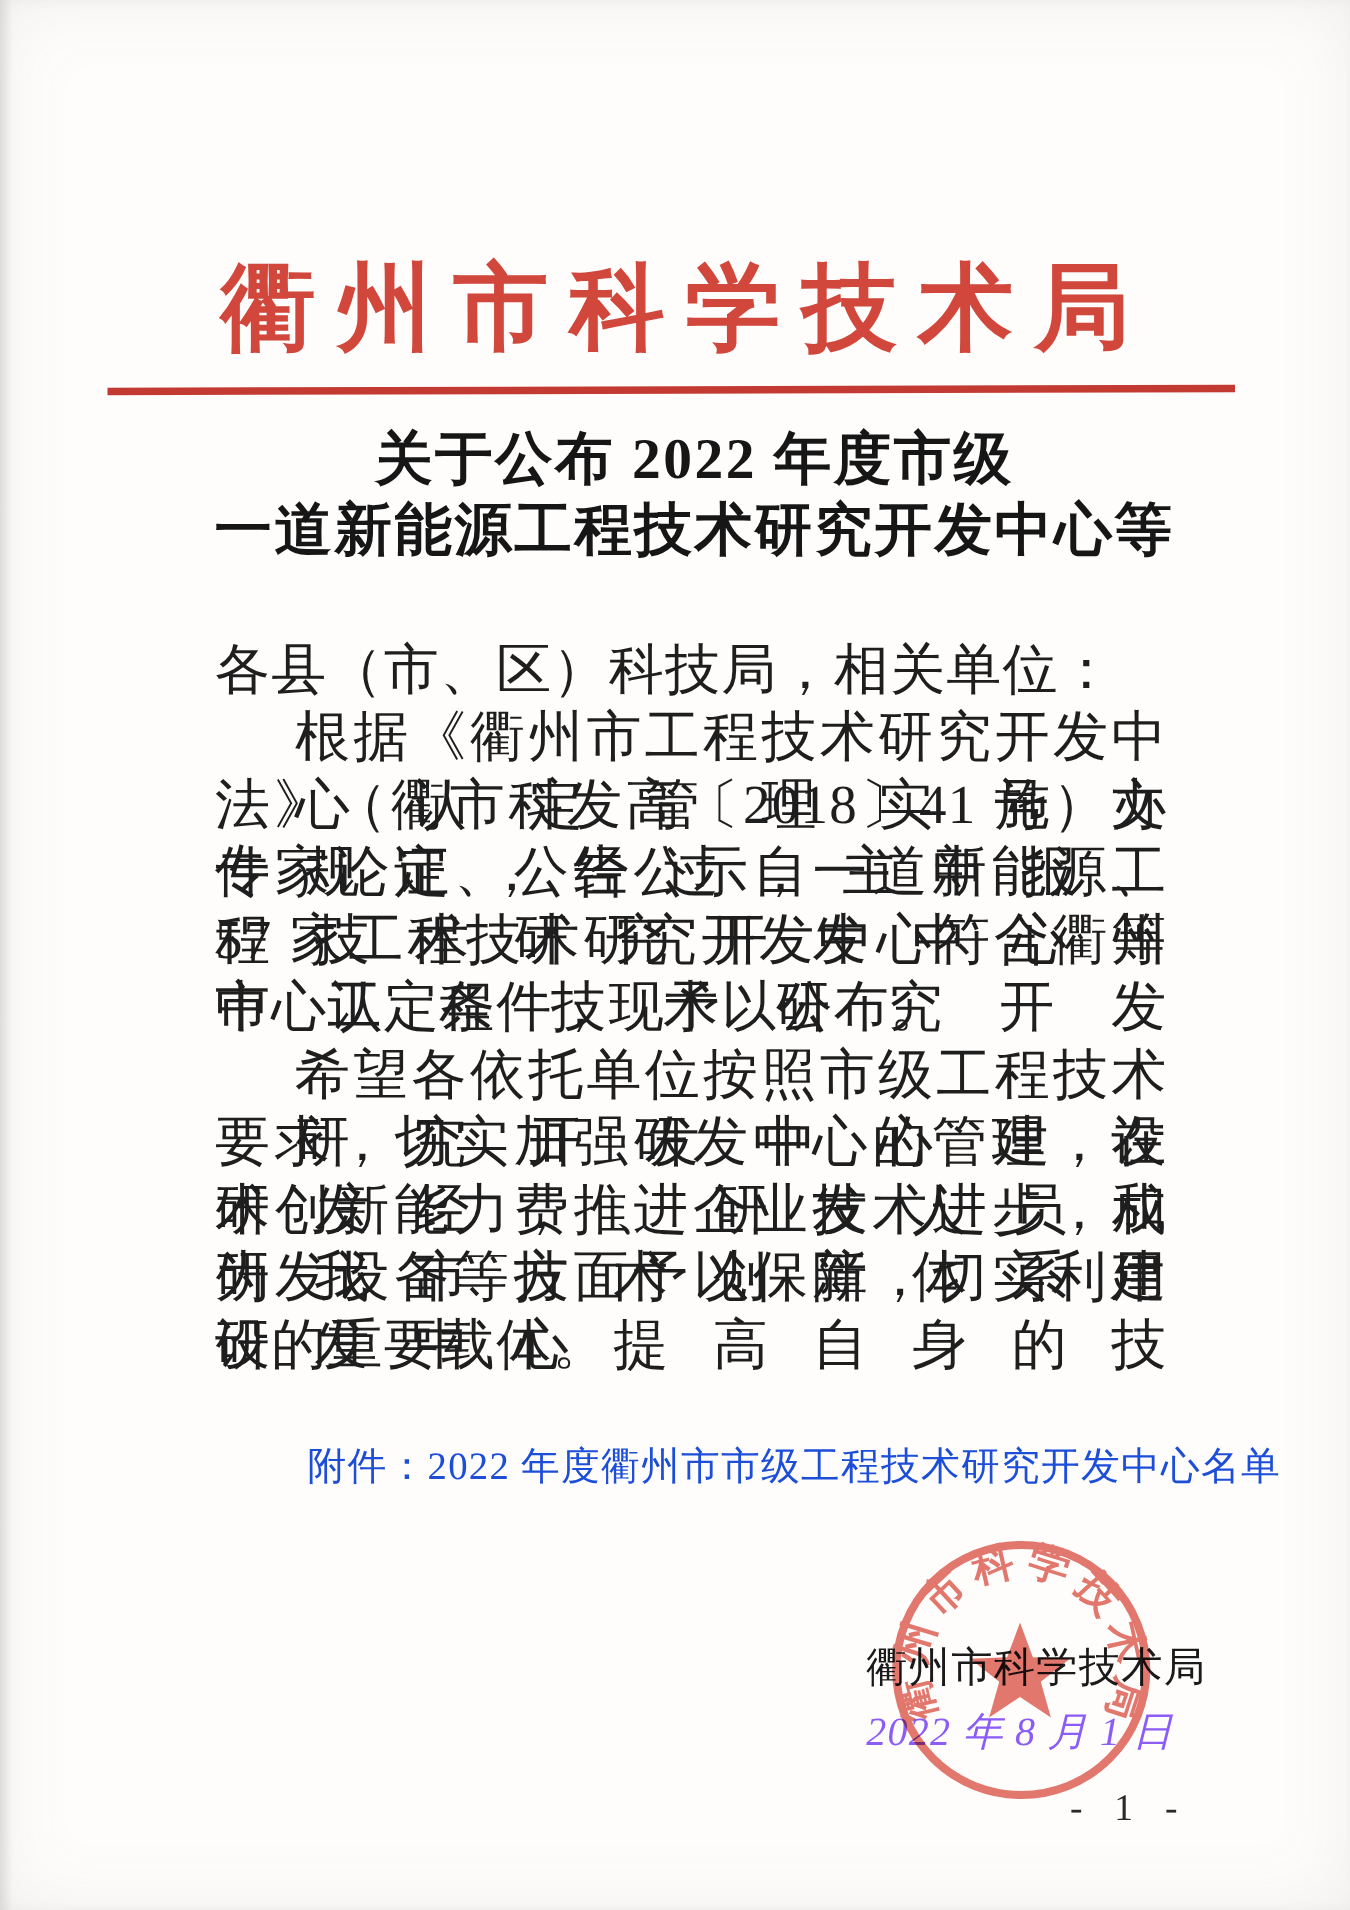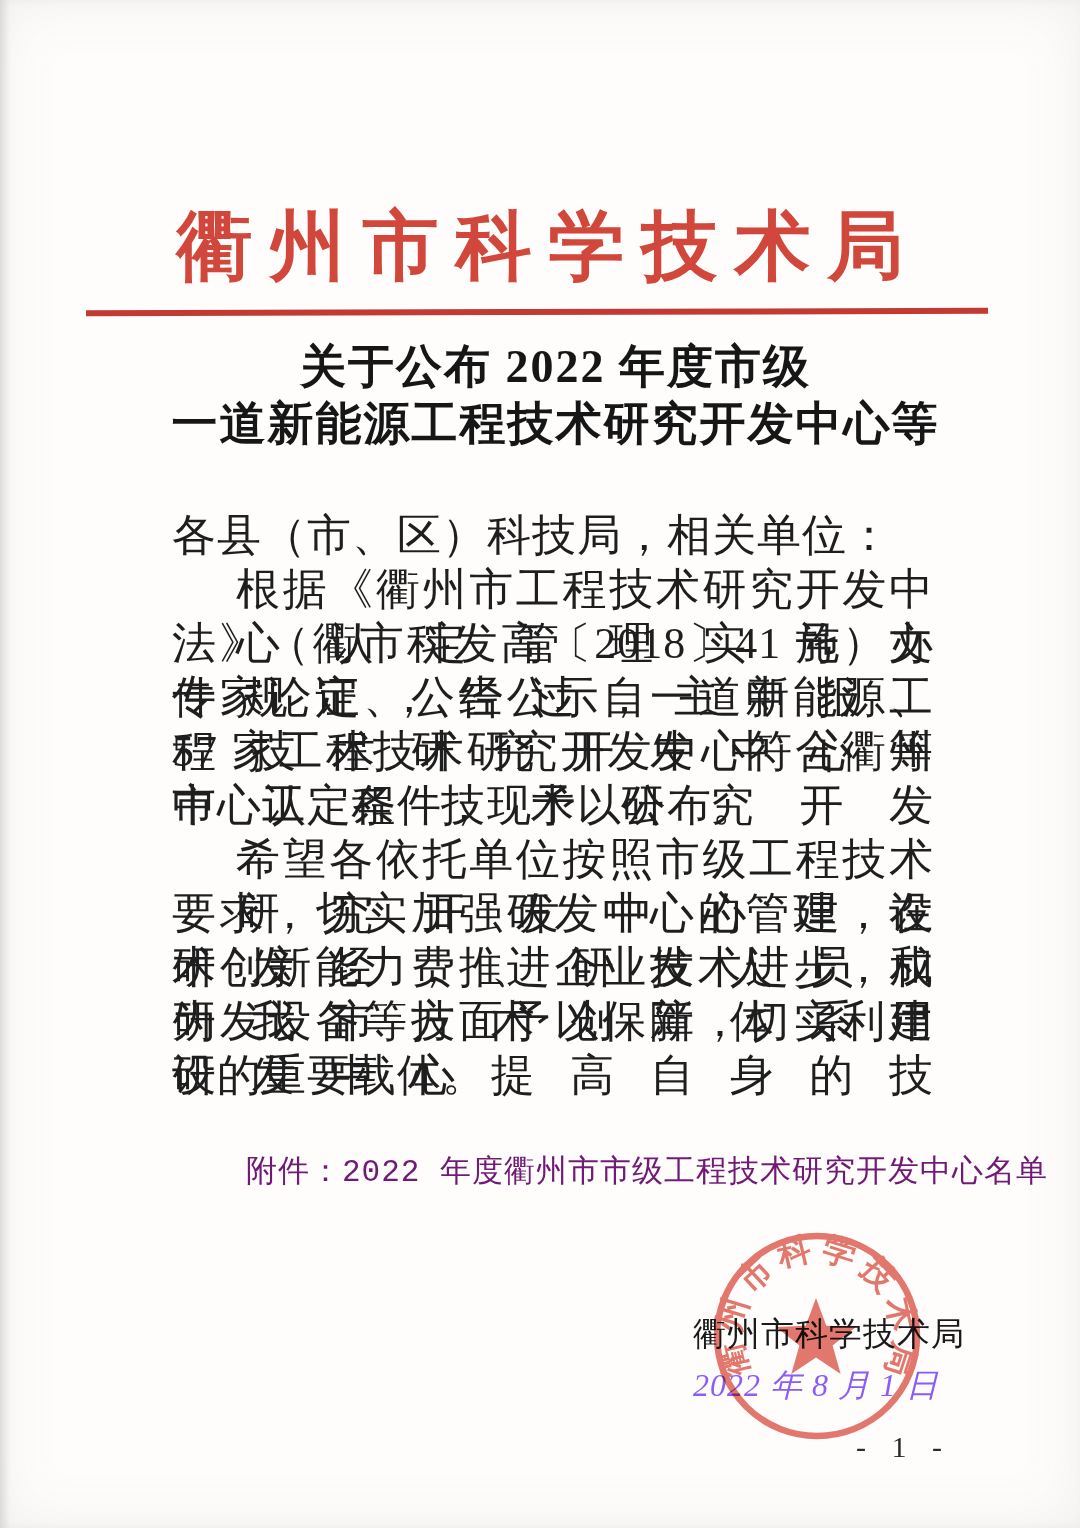--- a/index.html
+++ b/index.html
@@ -63,22 +63,21 @@
   .ln.indent { padding-left: 64px; }
   .attachment {
     position: absolute;
     top: 1150px; left: 172px;
     width: 830px;
     padding-left: 74px;
     font-size: 31px;
     line-height: 46px;
     letter-spacing: 1px;
     white-space: nowrap;
-    color: #701a75;
-    font-family: Liberation Mono, monospace;
+    color: #1d4ed8;
   }
   
   .sign-org {
     position: absolute;
     top: 1312px; left: 693px;
     font-size: 33px;
     letter-spacing: 1px;
     white-space: nowrap;
     color: #1a1a1a;
     z-index: 2;

